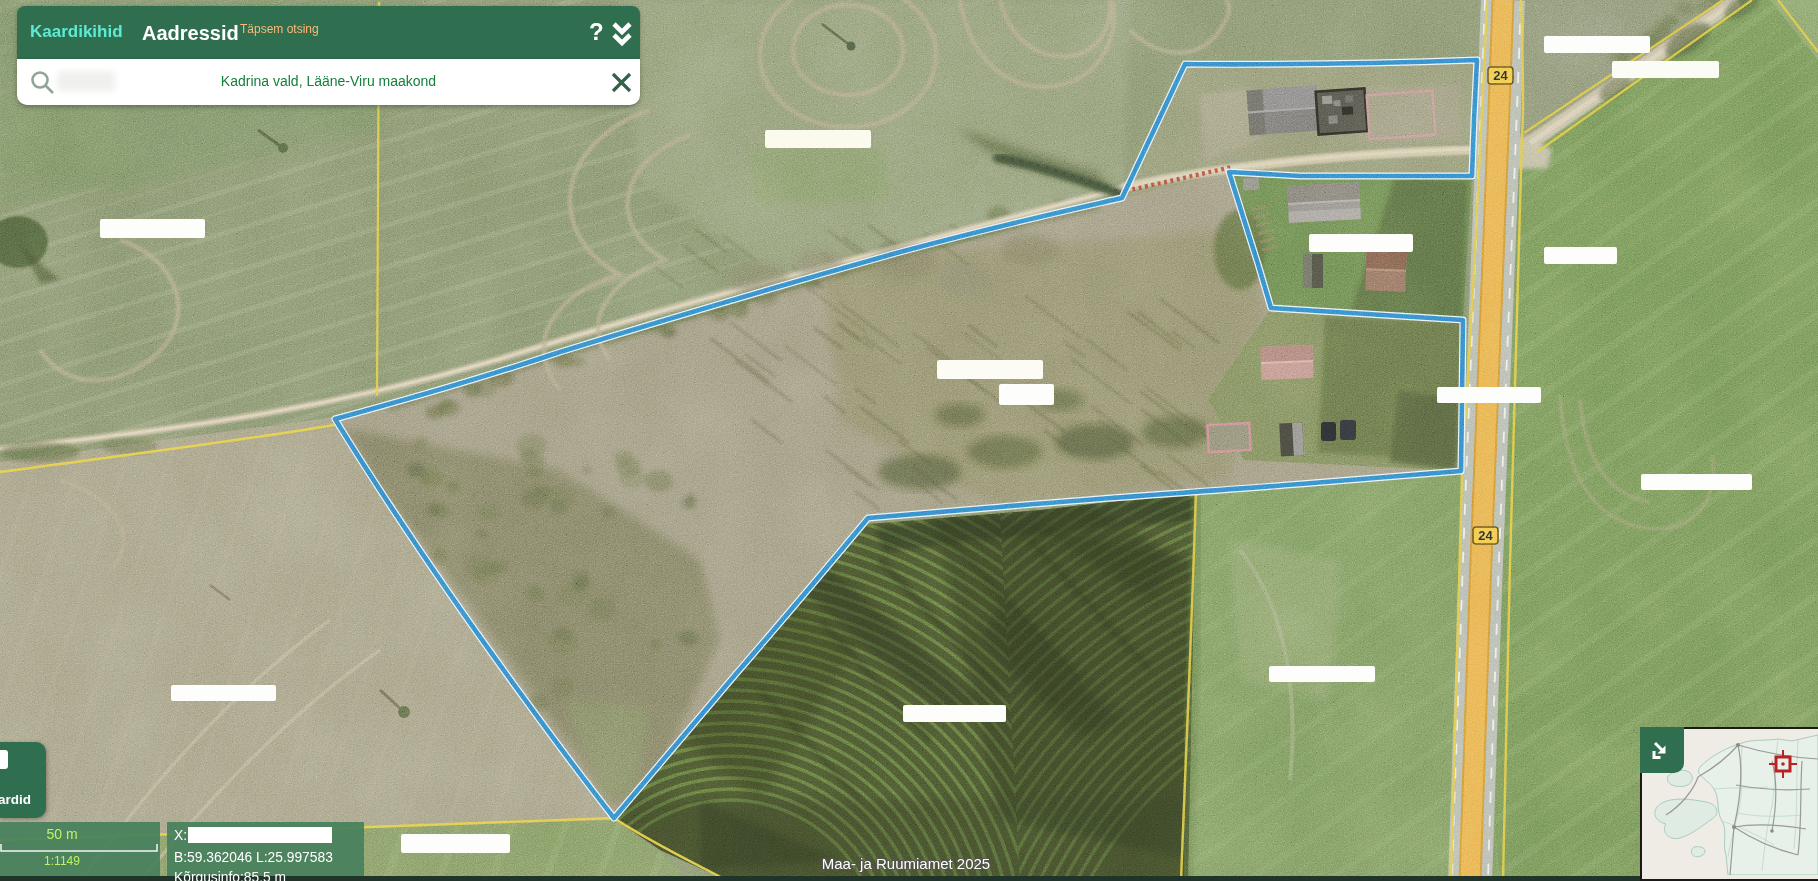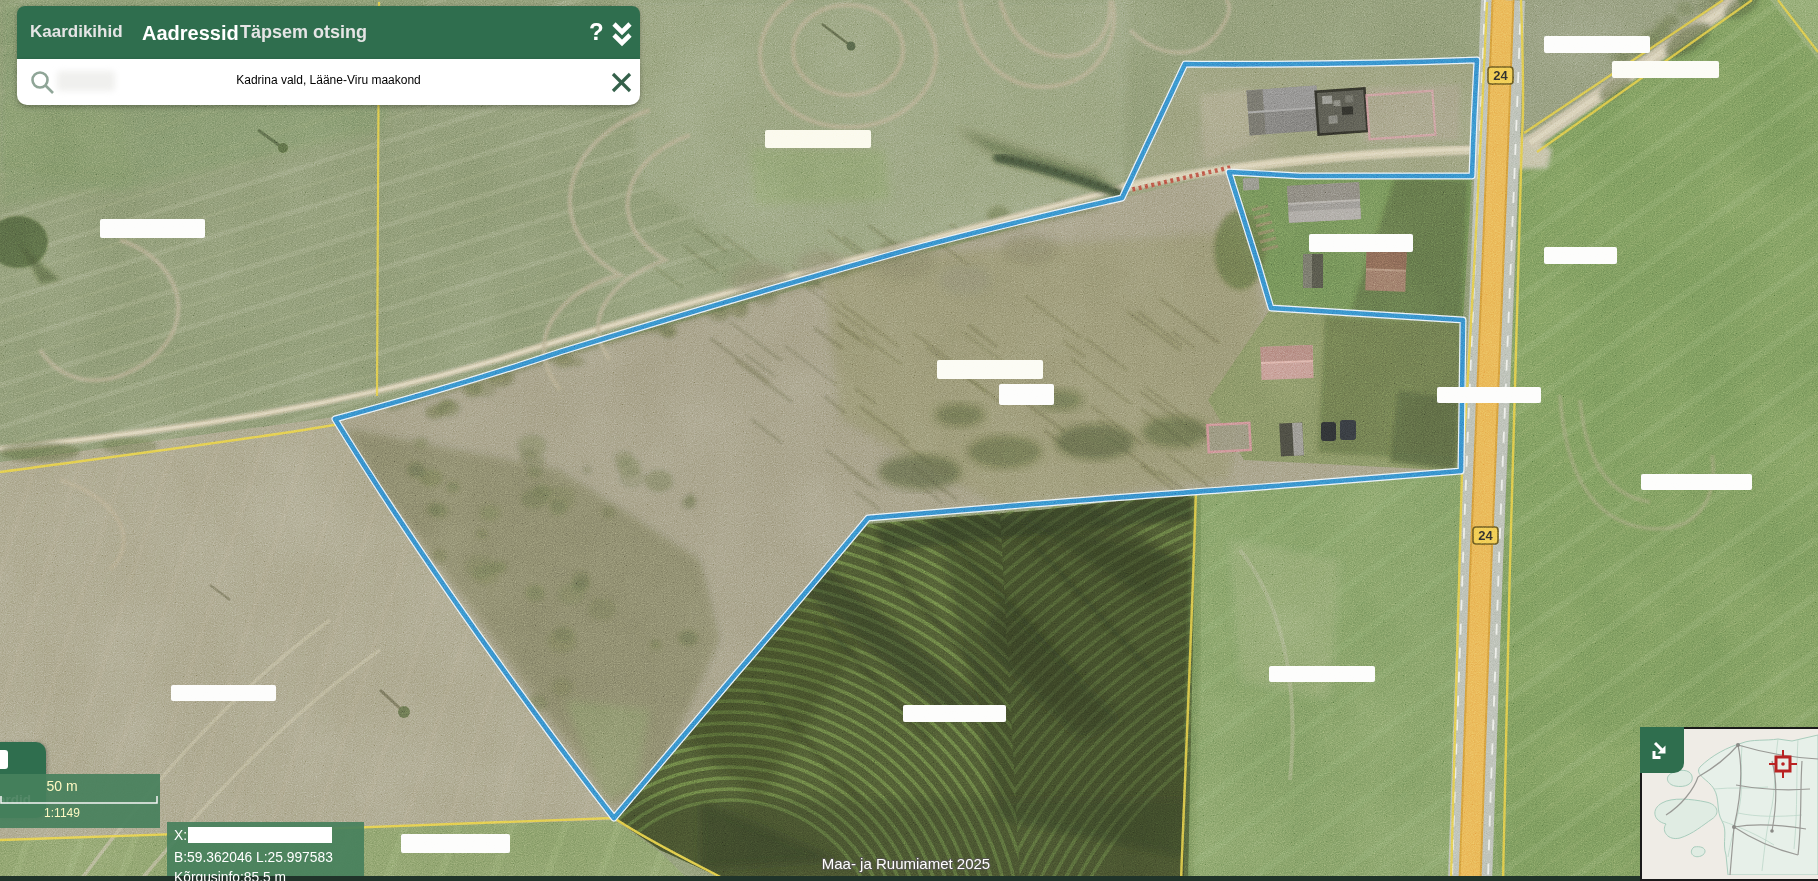--- a/index.html
+++ b/index.html
@@ -624,59 +624,59 @@
 
 <rect x="0" y="0" width="1818" height="881" filter="url(#grain)" opacity="0.45" style="mix-blend-mode:overlay"></rect>
 
 <text x="906" y="869" font-size="15" fill="#fff" text-anchor="middle" font-family="Liberation Sans" style="paint-order:stroke;stroke:#55554d;stroke-width:2px;">Maa- ja Ruumiamet 2025</text>
 
 <rect x="0" y="876" width="1818" height="5" fill="#20342a"></rect>
 </svg>
 
 <div class="abs" style="left:17px;top:6px;width:623px;height:53px;background:#2f6e4e;border-radius:8px 8px 0 0;box-shadow:0 1px 4px rgba(0,0,0,0.25)">
 
-  <span style="position:absolute;left:13px;top:16px;font-size:17px;font-weight:bold;color:#e5e5e5">Kaardikihid</span>
+  <span style="position:absolute;left:13px;top:16px;font-size:17px;font-weight:bold;color:#5eead4">Kaardikihid</span>
 
   <span style="position:absolute;left:125px;top:16px;font-size:20px;font-weight:bold;color:#fff">Aadressid</span>
 
-  <span style="position:absolute;left:223px;top:16px;font-size:18px;font-weight:bold;color:#e5e5e5">Täpsem otsing</span>
+  <span style="position:absolute;left:223px;top:16px;font-size:12px;font-weight:normal;color:#fdba74">Täpsem otsing</span>
 
   <span style="position:absolute;left:572px;top:12px;font-size:24px;font-weight:600;color:#fff">?</span>
 
   <svg style="position:absolute;left:594px;top:16px" width="40" height="26" viewBox="0 0 40 26">
     <path d="M 3,2 L 11,10 L 19,2" fill="none" stroke="#fff" stroke-width="4.6"></path>
     <path d="M 3,13 L 11,21 L 19,13" fill="none" stroke="#fff" stroke-width="4.6"></path>
   </svg>
 </div>
 
 <div class="abs" style="left:17px;top:59px;width:623px;height:46px;background:#fff;border-radius:0 0 10px 10px;box-shadow:0 2px 5px rgba(0,0,0,0.3)">
 
   <svg style="position:absolute;left:13px;top:11px" width="26" height="26" viewBox="0 0 26 26">
     <circle cx="10" cy="10" r="7.5" fill="none" stroke="#8fa597" stroke-width="2.6"></circle>
     <line x1="15.5" y1="15.5" x2="23" y2="23" stroke="#8fa597" stroke-width="2.6"></line>
   </svg>
 
   <div style="position:absolute;left:40px;top:12px;width:58px;height:20px;background:#f0f0ee;border-radius:4px;filter:blur(3px)"></div>
 
-  <div style="position:absolute;left:0;top:14px;width:100%;text-align:center;font-size:12px;color:#000000">Kadrina vald, Lääne-Viru maakond</div>
+  <div style="position:absolute;left:0;top:14px;width:100%;text-align:center;font-size:14px;color:#15803d">Kadrina vald, Lääne-Viru maakond</div>
 
   <svg style="position:absolute;left:592px;top:11px" width="26" height="26" viewBox="0 0 26 26">
     <line x1="4" y1="4" x2="21" y2="21" stroke="#34604a" stroke-width="3.2"></line>
     <line x1="21" y1="4" x2="4" y2="21" stroke="#34604a" stroke-width="3.2"></line>
   </svg>
 </div>
 
 <div class="abs" style="left:0;top:742px;width:46px;height:76px;background:#2f6e4e;border-radius:0 10px 10px 0;box-shadow:1px 1px 4px rgba(0,0,0,0.3)">
 
   <div style="position:absolute;left:-6px;top:8px;width:14px;height:19px;background:#fff;border-radius:3px"></div>
 
   <div style="position:absolute;left:-2px;top:50px;font-size:13.5px;font-weight:bold;color:#fff">ardid</div>
 </div>
 
-<div class="abs" style="left:0;top:774px;width:160px;height:54px;background:rgba(70,128,92,0.92);color:#fef9c3">
+<div class="abs" style="left:0;top:822px;width:160px;height:54px;background:rgba(70,128,92,0.92);color:#bef264">
 
   <div style="position:absolute;left:0;top:4px;width:124px;text-align:center;font-size:14px">50 m</div>
 
   <svg style="position:absolute;left:0;top:0" width="160" height="54" viewBox="0 0 160 54">
     <path d="M 1,22 L 1,29 L 157,29 L 157,22" fill="none" stroke="#f5f5f5" stroke-width="1.5"></path>
   </svg>
 
   <div style="position:absolute;left:22px;top:32px;width:80px;text-align:center;font-size:12px">1:1149</div>
 </div>
 

